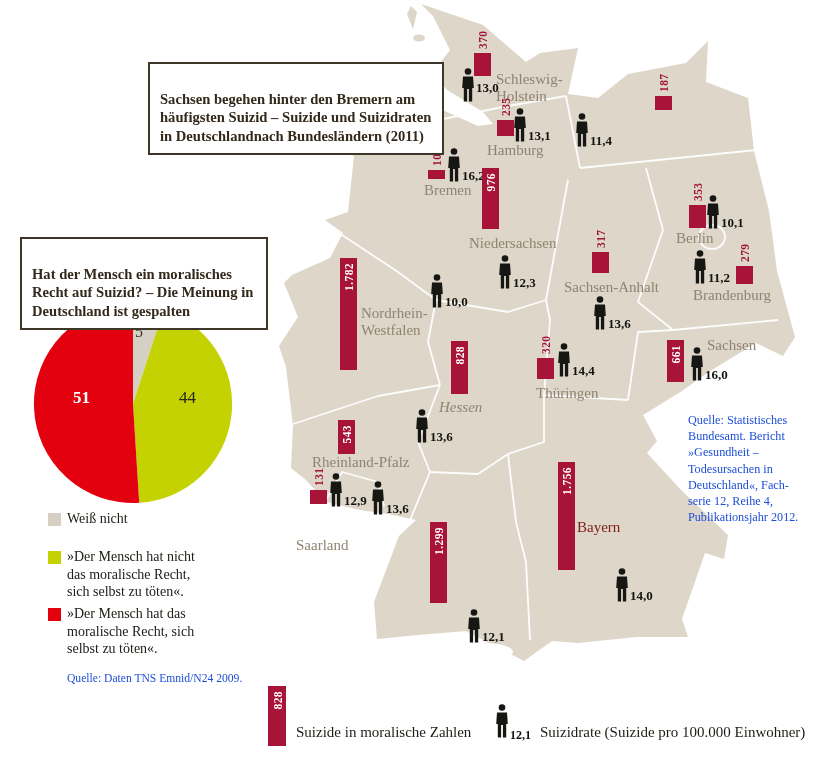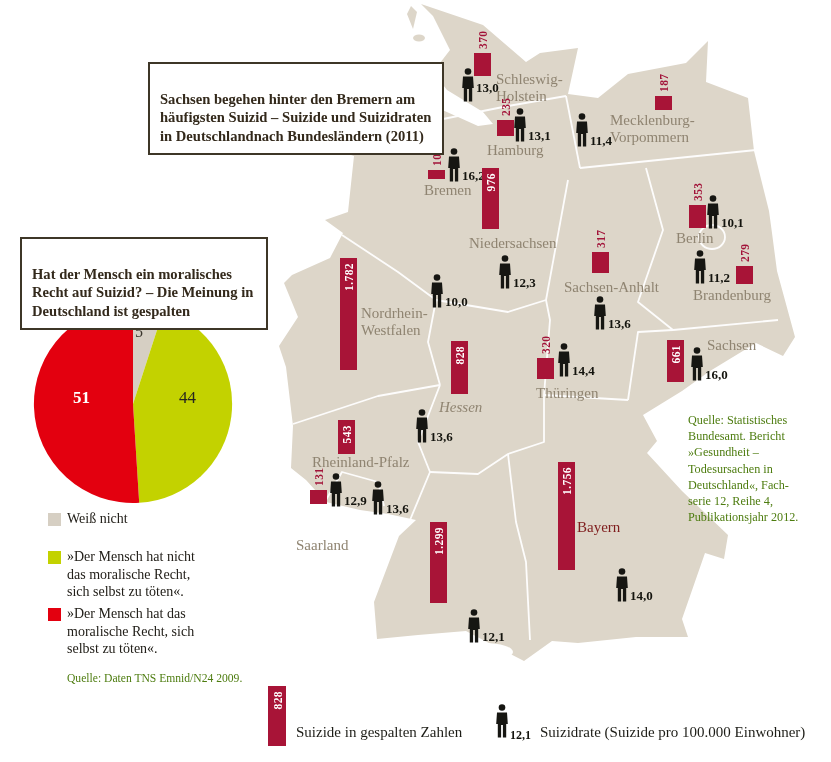--- a/index.html
+++ b/index.html
@@ -8,21 +8,21 @@
   .box{position:absolute;background:#fff;border:2px solid #3e3627;padding:7px 10px;
        font-weight:bold;font-size:14.6px;line-height:1.28;color:#33291b;white-space:pre-line;z-index:5;}
   #map-svg{position:absolute;left:278px;top:2px;z-index:0;}
   #markers{position:absolute;left:0;top:0;width:831px;height:762px;z-index:2;}
   .bar{position:absolute;width:17px;}
   .bar-num{position:absolute;font-weight:bold;font-size:11.5px;line-height:12px;
            letter-spacing:.4px;transform-origin:0 0;white-space:nowrap;}
   .state-label{position:absolute;font-size:15px;line-height:1.13;white-space:pre-line;}
   .rate{position:absolute;font-size:13px;font-weight:bold;color:#14140e;white-space:nowrap;}
   .person{position:absolute;}
-  .src{position:absolute;font-size:12.2px;line-height:1.33;color:#4d7c0f;white-space:pre-line;z-index:3;}
+  .src{position:absolute;font-size:12.2px;line-height:1.33;color:#1d4ed8;white-space:pre-line;z-index:3;}
   .pl-item{position:absolute;z-index:3;}
   .pl-swatch{position:absolute;width:13px;height:13px;}
   .pl-text{position:absolute;left:19px;top:-3px;font-size:14px;line-height:1.26;
            color:#23201a;white-space:pre-line;width:190px;}
   .legend-text{position:absolute;font-size:15px;color:#1d1d17;white-space:nowrap;z-index:3;}
   #pie-wrap{position:absolute;left:33px;top:304px;z-index:1;}
 </style>
 </head>
 <body>
 
@@ -130,22 +130,20 @@
       </svg></div>
     <div class="rate" style="left: 528px; top: 128px;">13,1</div>
     <div class="state-label" style="left: 487px; top: 142px; color: rgb(143, 132, 113);">Hamburg</div>
     <div class="bar" style="left: 655px; top: 96px; height: 14px; background: rgb(168, 20, 55);"></div>
     <div class="bar-num" style="left: 658px; top: 92px; transform: rotate(-90deg); color: rgb(162, 19, 57);">187</div>
     <div class="person" style="left: 574px; top: 113px;"><svg width="16" height="34" viewBox="0 0 16 34" fill="#161612">
         <circle cx="8" cy="3.5" r="3.3"></circle>
         <path d="M3,8.5 L13,8.5 L13.8,20 L12.2,20 L12.2,33.5 L8.9,33.5 L8.9,21 L7.1,21 L7.1,33.5 L3.8,33.5 L3.8,20 L2.2,20 Z"></path>
       </svg></div>
     <div class="rate" style="left: 590px; top: 133px;">11,4</div>
-    <div class="state-label" style="left: 610px; top: 112px; color: rgb(143, 132, 113);">Mecklenburg-
-Vorpommern</div>
     <div class="bar" style="left: 428px; top: 170px; height: 9px; background: rgb(168, 20, 55);"></div>
     <div class="bar-num" style="left: 431px; top: 166px; transform: rotate(-90deg); color: rgb(162, 19, 57);">107</div>
     <div class="person" style="left: 446px; top: 148px;"><svg width="16" height="34" viewBox="0 0 16 34" fill="#161612">
         <circle cx="8" cy="3.5" r="3.3"></circle>
         <path d="M3,8.5 L13,8.5 L13.8,20 L12.2,20 L12.2,33.5 L8.9,33.5 L8.9,21 L7.1,21 L7.1,33.5 L3.8,33.5 L3.8,20 L2.2,20 Z"></path>
       </svg></div>
     <div class="rate" style="left: 462px; top: 168px;">16,2</div>
     <div class="state-label" style="left: 424px; top: 182px; color: rgb(143, 132, 113);">Bremen</div>
     <div class="bar" style="left: 482px; top: 168px; height: 61px; background: rgb(168, 20, 55);"></div>
     <div class="bar-num" style="left: 485px; top: 173px; transform: rotate(-90deg) translateX(-100%); color: rgb(255, 255, 255);">976</div>
@@ -241,20 +239,20 @@
         <circle cx="8" cy="3.5" r="3.3"></circle>
         <path d="M3,8.5 L13,8.5 L13.8,20 L12.2,20 L12.2,33.5 L8.9,33.5 L8.9,21 L7.1,21 L7.1,33.5 L3.8,33.5 L3.8,20 L2.2,20 Z"></path>
       </svg></div>
     <div class="rate" style="left: 630px; top: 588px;">14,0</div>
     <div class="state-label" style="left: 577px; top: 519px; color: #7f1d1d;">Bayern</div>
   </div>
 
 <div id="bottom-legend">
   <div class="bar" id="legend-bar" style="left: 268px; top: 686px; height: 60px; width: 18px; z-index: 3; background: rgb(168, 20, 55);"></div>
   <div class="bar-num" id="legend-bar-num" style="left:272px;top:691px;transform:rotate(-90deg) translateX(-100%);color:#fff;z-index:4;">828</div>
-  <div class="legend-text" style="left:296px;top:724px;">Suizide in gespalten Zahlen</div>
+  <div class="legend-text" style="left:296px;top:724px;">Suizide in moralische Zahlen</div>
   <div class="person" id="legend-person" style="left:494px;top:704px;z-index:3;"><svg width="16" height="34" viewBox="0 0 16 34" fill="#161612">
         <circle cx="8" cy="3.5" r="3.3"></circle>
         <path d="M3,8.5 L13,8.5 L13.8,20 L12.2,20 L12.2,33.5 L8.9,33.5 L8.9,21 L7.1,21 L7.1,33.5 L3.8,33.5 L3.8,20 L2.2,20 Z"></path>
       </svg></div>
   <div class="rate" style="left:510px;top:728px;font-size:12px;z-index:3;">12,1</div>
   <div class="legend-text" style="left:540px;top:724px;">Suizidrate (Suizide pro 100.000 Einwohner)</div>
 </div>
 
 </body></html>

